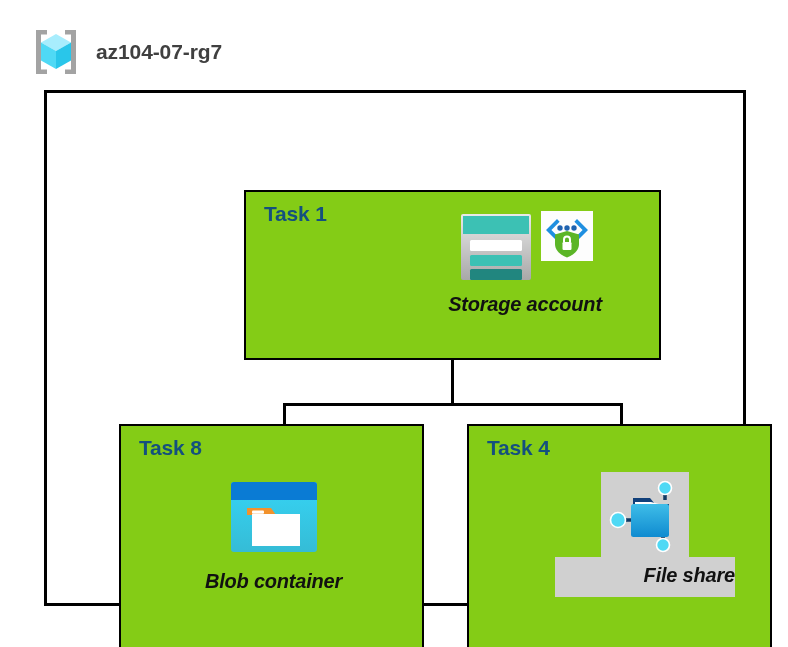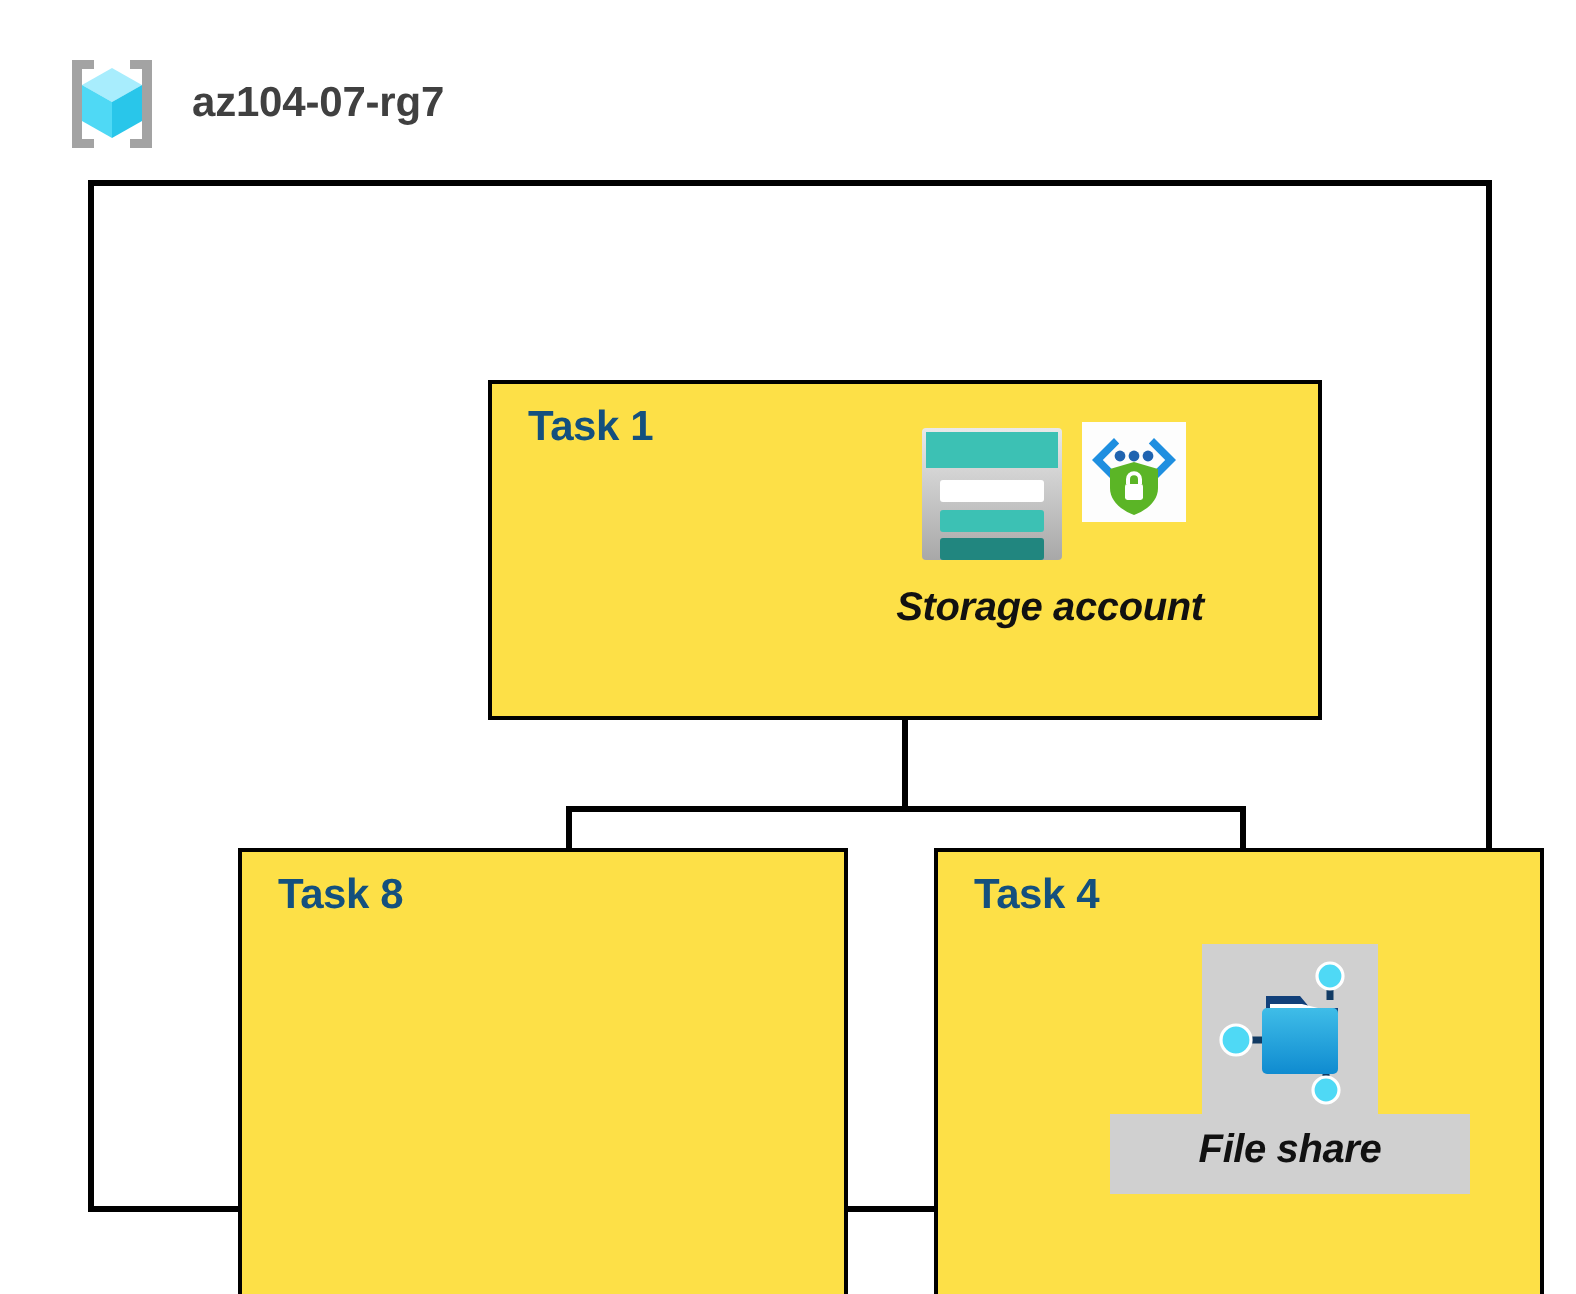--- a/index.html
+++ b/index.html
@@ -45,21 +45,21 @@
     width: 702px;
     height: 516px;
     border: 3px solid #000000;
     box-sizing: border-box;
     background: #ffffff;
   }
 
   
   .task-box {
     position: absolute;
-    background: #fde047;
+    background: #84cc16;
     border: 2.5px solid #000000;
     box-sizing: border-box;
   }
   #task-1-box { left: 197px; top: 97px;  width: 417px; height: 170px; }
   #task-2-box { left: 72px;  top: 331px; width: 305px; height: 243px; }
   #task-3-box { left: 420px; top: 331px; width: 305px; height: 243px; }
 
   .task-label {
     position: absolute;
     left: 18px;
@@ -106,21 +106,21 @@
     width: 88px;
     height: 85px;
     background: #d0d0d0;
     display: flex;
     align-items: center;
     justify-content: center;
   }
   #file-share-caption-plate {
     width: 180px;
     background: #d0d0d0;
-    text-align: center;
+    text-align: right;
     padding: 7px 0 10px 0;
     box-sizing: border-box;
   }
 
   
   .connector {
     position: absolute;
     background: #000000;
   }
   .v-line { width: 3px; }
@@ -198,20 +198,40 @@
         </svg>
 
       </div>
       <div class="node-caption" id="storage-account-caption">Storage account</div>
     </div>
   </div>
 
   <div class="task-box" id="task-2-box">
     <div class="task-label">Task 8</div>
 
+    <div class="node" id="blob-container-node">
+
+      <svg width="88" height="72" viewBox="0 0 88 72">
+        <defs>
+          <linearGradient id="blobBody" x1="0" y1="0" x2="0" y2="1">
+            <stop offset="0%" stop-color="#36d4f5"></stop>
+            <stop offset="100%" stop-color="#35bcd6"></stop>
+          </linearGradient>
+        </defs>
+        <rect x="1" y="1" width="86" height="70" rx="3" fill="url(#blobBody)"></rect>
+        <path d="M1 4 A3 3 0 0 1 4 1 L84 1 A3 3 0 0 1 87 4 L87 19 L1 19 Z" fill="#0a7bd4"></path>
+
+        <path d="M17 27 L41 27 L46 34 L17 34 Z" fill="#f2922c"></path>
+        <rect x="22" y="29.5" width="12" height="3.2" rx="1" fill="#ffffff"></rect>
+
+        <rect x="22" y="33" width="48" height="32" fill="#ffffff"></rect>
+      </svg>
+
+      <div class="node-caption" id="blob-container-caption">Blob container</div>
+    </div>
   </div>
 
   <div class="task-box" id="task-3-box">
     <div class="task-label">Task 4</div>
 
     <div class="node" id="file-share-node">
 
       <div id="file-share-icon-plate">
         <svg width="80" height="78" viewBox="0 0 80 78">
           <defs>

